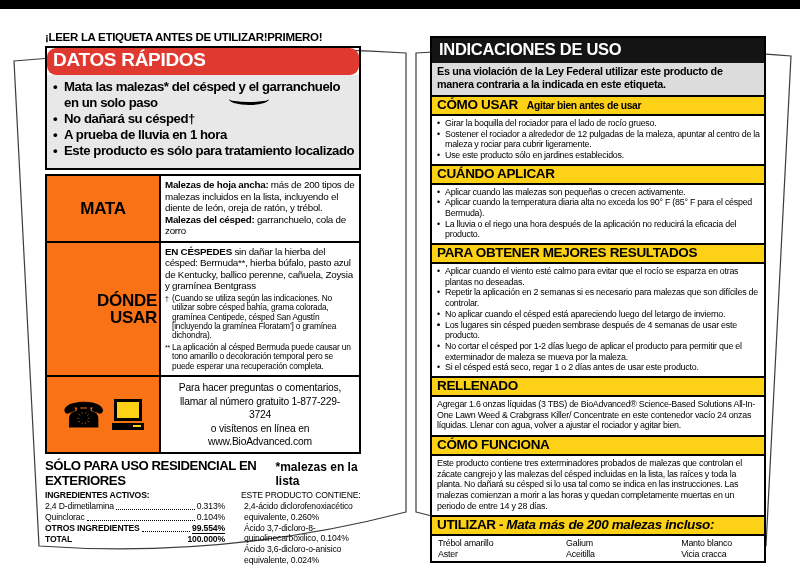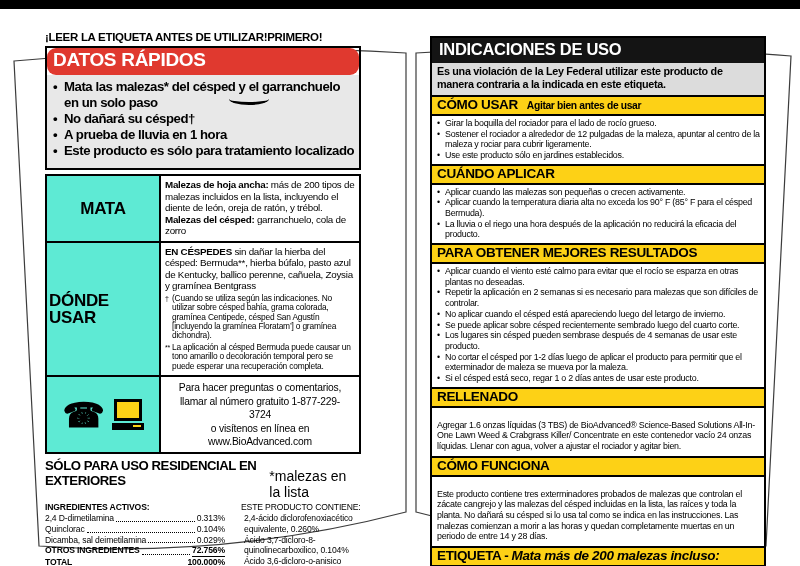--- a/index.html
+++ b/index.html
@@ -20,39 +20,39 @@
   .qf-list li{font-size:13.2px;font-weight:bold;line-height:1.22;letter-spacing:-0.45px;
     position:relative;padding-left:11px;}
   .qf-list li .b-dot,
   .rp-ul li .b-dot{position:absolute;left:0;top:0;}
   .swoosh{position:absolute;left:176px;top:14px;width:40px;height:9px;
     border-bottom:3px solid #000;border-radius:50%;}
 
   .info-table{margin-top:4px;border:2px solid #000;}
   .it-row{display:flex;border-bottom:2px solid #000;}
   .it-row:last-child{border-bottom:none;}
-  .it-head{flex:0 0 108px;background:#5eead4;border-right:2px solid #000;display:flex;
-    flex-direction:column;align-items:center;justify-content:center;text-align:left;
+  .it-head{flex:0 0 108px;background:#f97316;border-right:2px solid #000;display:flex;
+    flex-direction:column;align-items:center;justify-content:center;text-align:right;
     font-weight:bold;font-size:17px;line-height:1.02;letter-spacing:-0.3px;padding:2px;}
   .it-body{flex:1;padding:3px 4px 4px;font-size:9.8px;line-height:1.17;letter-spacing:-0.25px;background:#fff;}
   .note{font-size:8.4px;line-height:1.13;position:relative;padding-left:7px;margin-top:2px;letter-spacing:-0.2px;}
   .note sup{position:absolute;left:0;top:1px;font-size:7px;}
 
   .icon-cell{gap:7px;flex-direction:row;}
   .phone-glyph{font-size:34px;line-height:0.9;}
   .computer-icon{width:32px;}
   .computer-icon .monitor{width:22px;height:16px;border:3px solid #000;background:#fdd116;margin:0 auto;}
   .computer-icon .keyboard{width:32px;height:7px;background:#000;margin-top:2px;position:relative;}
   .computer-icon .keyboard::after{content:"";position:absolute;right:3px;top:2px;width:8px;height:2px;background:#fdd116;}
   .contact-body{display:flex;flex-direction:column;justify-content:center;font-size:10.3px;
     line-height:1.3;letter-spacing:-0.2px;padding:4px 8px;text-align:center;}
 
   .res-row{display:flex;justify-content:space-between;align-items:flex-start;margin-top:4px;}
   .residential{font-size:13.2px;font-weight:bold;letter-spacing:-0.45px;}
-  .asterisk-note{font-size:14px;font-weight:normal;margin-top:10px;}
+  .asterisk-note{font-size:12px;font-weight:bold;margin-top:2px;}
 
   .ingredients{display:flex;margin-top:2px;gap:16px;}
   .ing-left{flex:0 0 180px;font-size:8.6px;line-height:1.25;letter-spacing:-0.15px;}
   .ing-title{font-weight:bold;}
   .ing-row{display:flex;align-items:baseline;}
   .ing-row .dots{flex:1;border-bottom:1.6px dotted #000;margin:0 2px 2px;min-width:8px;align-self:flex-end;}
   .ing-row.bold{font-weight:bold;}
   .sum-line{border-bottom:1px solid #000;}
   .ing-row.total{justify-content:space-between;font-weight:bold;}
   .ing-right{flex:1;font-size:8.6px;line-height:1.25;letter-spacing:-0.15px;}
@@ -66,21 +66,21 @@
     padding:2px 7px 4px;letter-spacing:-0.3px;}
   .violation{background:#dcdcdc;font-weight:bold;font-size:10.8px;line-height:1.2;
     padding:2px 5px 4px;letter-spacing:-0.3px;}
   .yb{background:#fdd116;border-top:2px solid #000;border-bottom:2px solid #000;
     padding:0 5px 2px;font-weight:bold;font-size:13.5px;letter-spacing:-0.35px;
     display:flex;align-items:baseline;gap:9px;}
   .yb .sub{font-size:10.3px;}
   .yb .sub-italic{font-style:italic;}
   .rp-ul{list-style:none;margin:0;padding:2px 4px 3px 5px;}
   .rp-ul li{font-size:8.9px;line-height:1.2;letter-spacing:-0.25px;position:relative;padding-left:8px;}
-  .rp-par{font-size:8.9px;line-height:1.2;letter-spacing:-0.25px;padding:12px 5px 4px;margin:0;}
+  .rp-par{font-size:8.9px;line-height:1.2;letter-spacing:-0.25px;padding:2px 5px 4px;margin:0;}
   .weeds-wrap{padding:2px 6px 1px;}
   .weeds-grid{display:grid;grid-template-columns:40% 36% 24%;}
   .weeds-grid ul{list-style:none;margin:0;padding:0;font-size:8.9px;line-height:1.22;letter-spacing:-0.2px;}
 </style>
 </head>
 <body>
 
 <div class="top-strip"></div>
 
 <svg class="pages" viewBox="0 0 800 566">
@@ -158,29 +158,24 @@
       <div class="ing-row">
         <span>2,4 D-dimetilamina</span>
         <span class="dots"></span>
         <span>0.313%</span>
       </div>
       <div class="ing-row">
         <span>Quinclorac</span>
         <span class="dots"></span>
         <span>0.104%</span>
       </div>
-      <div class="ing-row">
-        <span>Dicamba, sal deimetilamina</span>
-        <span class="dots"></span>
-        <span>0.029%</span>
-      </div>
       <div class="ing-row bold">
         <span>OTROS INGREDIENTES</span>
         <span class="dots"></span>
-        <span class="sum-line">72.756%</span>
+        <span class="sum-line">99.554%</span>
       </div>
       <div class="ing-row total">
         <span>TOTAL</span>
         <span>100.000%</span>
       </div>
     </div>
     <div class="ing-right">
       <div>ESTE PRODUCTO CONTIENE:</div>
       <div class="chem">2,4-ácido diclorofenoxiacético equivalente, 0.260%</div>
       <div class="chem">Ácido 3,7-dicloro-8-quinolinecarboxilico, 0.104%</div>
@@ -216,38 +211,38 @@
       <li><span class="b-dot">•</span><span>La lluvia o el riego una hora después de la aplicación no reducirá la eficacia del producto.</span></li>
     </ul>
 
     <div class="yb">
       <span>PARA OBTENER MEJORES RESULTADOS</span>
     </div>
     <ul class="rp-ul">
       <li><span class="b-dot">•</span><span>Aplicar cuando el viento esté calmo para evitar que el rocío se esparza en otras plantas no deseadas.</span></li>
       <li><span class="b-dot">•</span><span>Repetir la aplicación en 2 semanas si es necesario para malezas que son difíciles de controlar.</span></li>
       <li><span class="b-dot">•</span><span>No aplicar cuando el césped está apareciendo luego del letargo de invierno.</span></li>
-      <li><span class="b-dot">•</span><span>Se puede aplicar sobre césped recientemente sembrado luego del cuarto corte.</span></li>
+      <li><span class="b-dot">•</span></li>
       <li><span class="b-dot">•</span><span>Los lugares sin césped pueden sembrase después de 4 semanas de usar este producto.</span></li>
       <li><span class="b-dot">•</span><span>No cortar el césped por 1-2 días luego de aplicar el producto para permitir que el exterminador de maleza se mueva por la maleza.</span></li>
       <li><span class="b-dot">•</span><span>Si el césped está seco, regar 1 o 2 días antes de usar este producto.</span></li>
     </ul>
 
     <div class="yb">
       <span>RELLENADO</span>
     </div>
     <p class="rp-par">Agregar 1.6 onzas líquidas (3 TBS) de BioAdvanced® Science-Based Solutions All-In-One Lawn Weed &amp; Crabgrass Killer/ Concentrate en este contenedor vacío 24 onzas líquidas. Llenar con agua, volver a ajustar el rociador y agitar bien.</p>
 
     <div class="yb">
       <span>CÓMO FUNCIONA</span>
     </div>
     <p class="rp-par">Este producto contiene tres exterminadores probados de malezas que controlan el zácate cangrejo y las malezas del césped incluidas en la lista, las raíces y toda la planta. No dañará su césped si lo usa tal como se indica en las instrucciones. Las malezas comienzan a morir a las horas y quedan completamente muertas en un periodo de entre 14 y 28 días.</p>
 
     <div class="yb">
-      <span>ETIQUETA - </span>
+      <span>UTILIZAR - </span>
       <span class="sub-italic" style="margin-left:-6px">Mata más de 200 malezas incluso:</span>
     </div>
     <div class="weeds-wrap">
       <div class="weeds-grid">
         <ul>
           <li>Trébol amarillo</li>
           <li>Aster</li>
 
         </ul>
         <ul>

